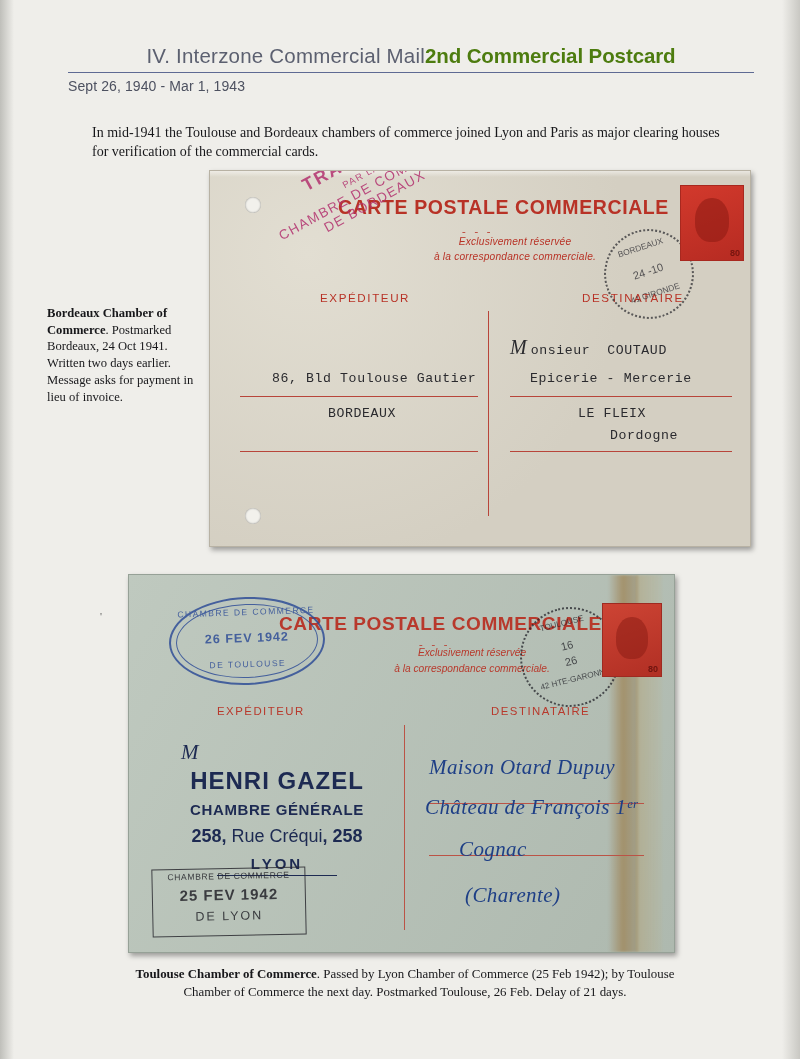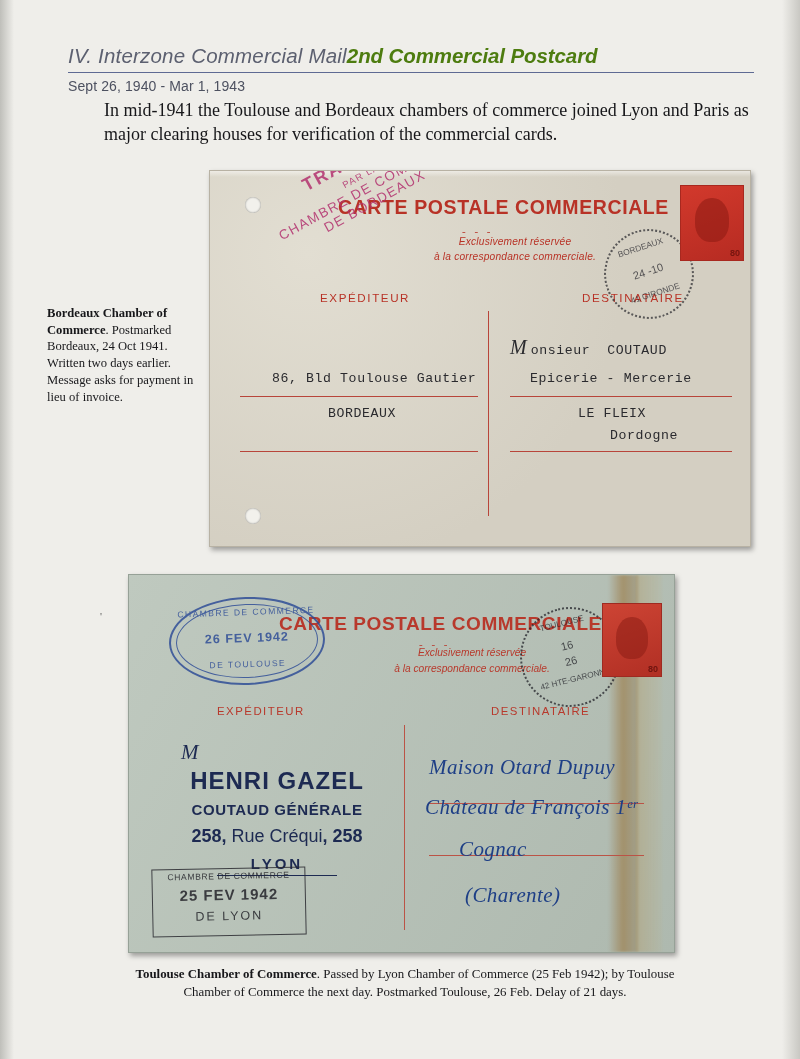--- a/index.html
+++ b/index.html
@@ -36,23 +36,22 @@
 
   
   .header {
     position: absolute;
     left: 68px;
     top: 44px;
     width: 686px;
   }
   .header-row1 {
     display: flex;
-    justify-content: flex-start;
+    justify-content: center;
     align-items: flex-end;
-    font-style: italic;
   }
   .section-title {
     font-family: "Liberation Sans", sans-serif;
     font-size: 20.5px;
     color: #5c6070;
     letter-spacing: .2px;
   }
   .page-title {
     font-family: "Liberation Sans", sans-serif;
     font-size: 20.5px;
@@ -70,26 +69,25 @@
     font-size: 14px;
     color: #4d5160;
     margin-top: 5px;
     letter-spacing: .1px;
   }
 
   
   .intro {
     position: absolute;
     left: 92px;
-    top: 98px;
+    top: 124px;
     width: 646px;
-    font-size: 18px;
+    font-size: 14px;
     line-height: 1.35;
     text-indent: 0;
-    margin-left: 12px;
   }
 
   
   .side-caption {
     position: absolute;
     left: 47px;
     top: 305px;
     width: 152px;
     font-size: 12.6px;
     line-height: 1.33;
@@ -520,21 +518,21 @@
     <div class="c2-exp">EXPÉDITEUR</div>
     <div class="c2-dest">DESTINATAIRE</div>
 
     <div class="c2-vline"></div>
     <div class="c2-rule r1"></div>
     <div class="c2-rule r2"></div>
 
     <div class="lyon">
       <div class="m">M</div>
       <div class="name">HENRI GAZEL</div>
-      <div class="agence">COUTAUD GÉNÉRALE</div>
+      <div class="agence">CHAMBRE GÉNÉRALE</div>
       <div class="addr">
         <b>258, </b><span>Rue Créqui</span><b>, 258</b>
       </div>
       <div class="city">LYON</div>
       <div class="underline"></div>
     </div>
 
     <div class="hand c2-h1">Maison Otard Dupuy</div>
     <div class="hand c2-h2">Château de François 1ᵉʳ</div>
     <div class="hand c2-h3">Cognac</div>

